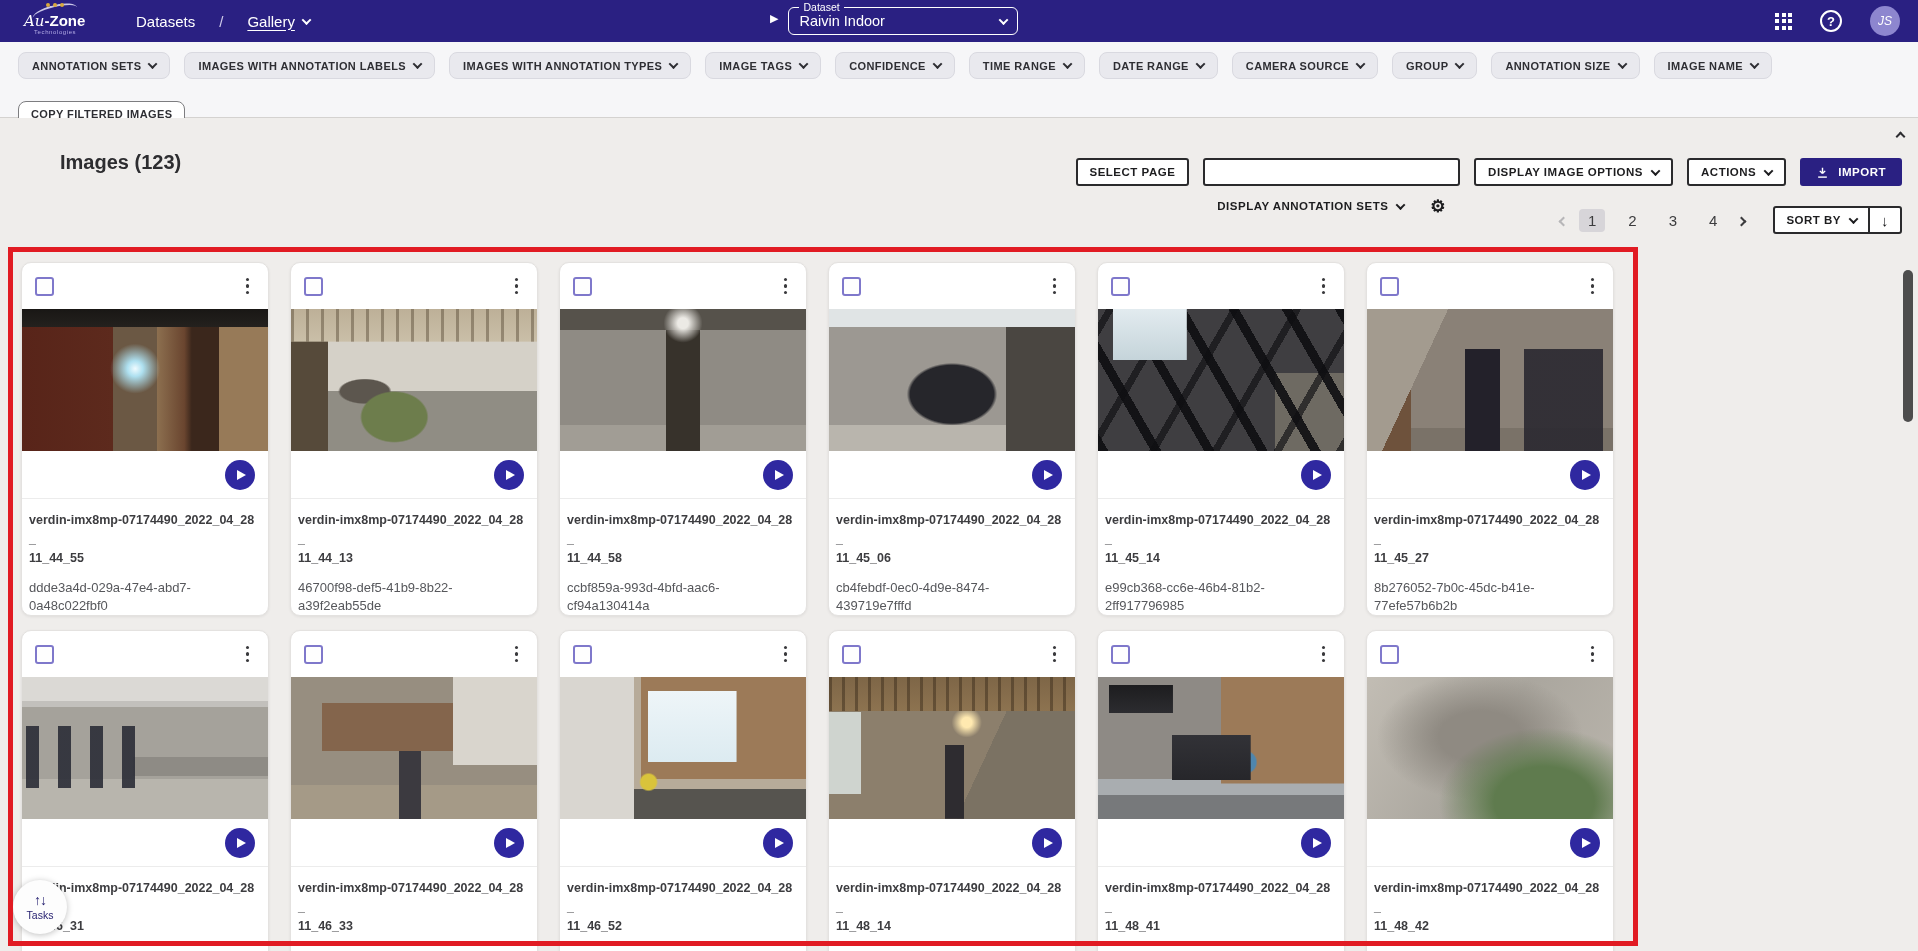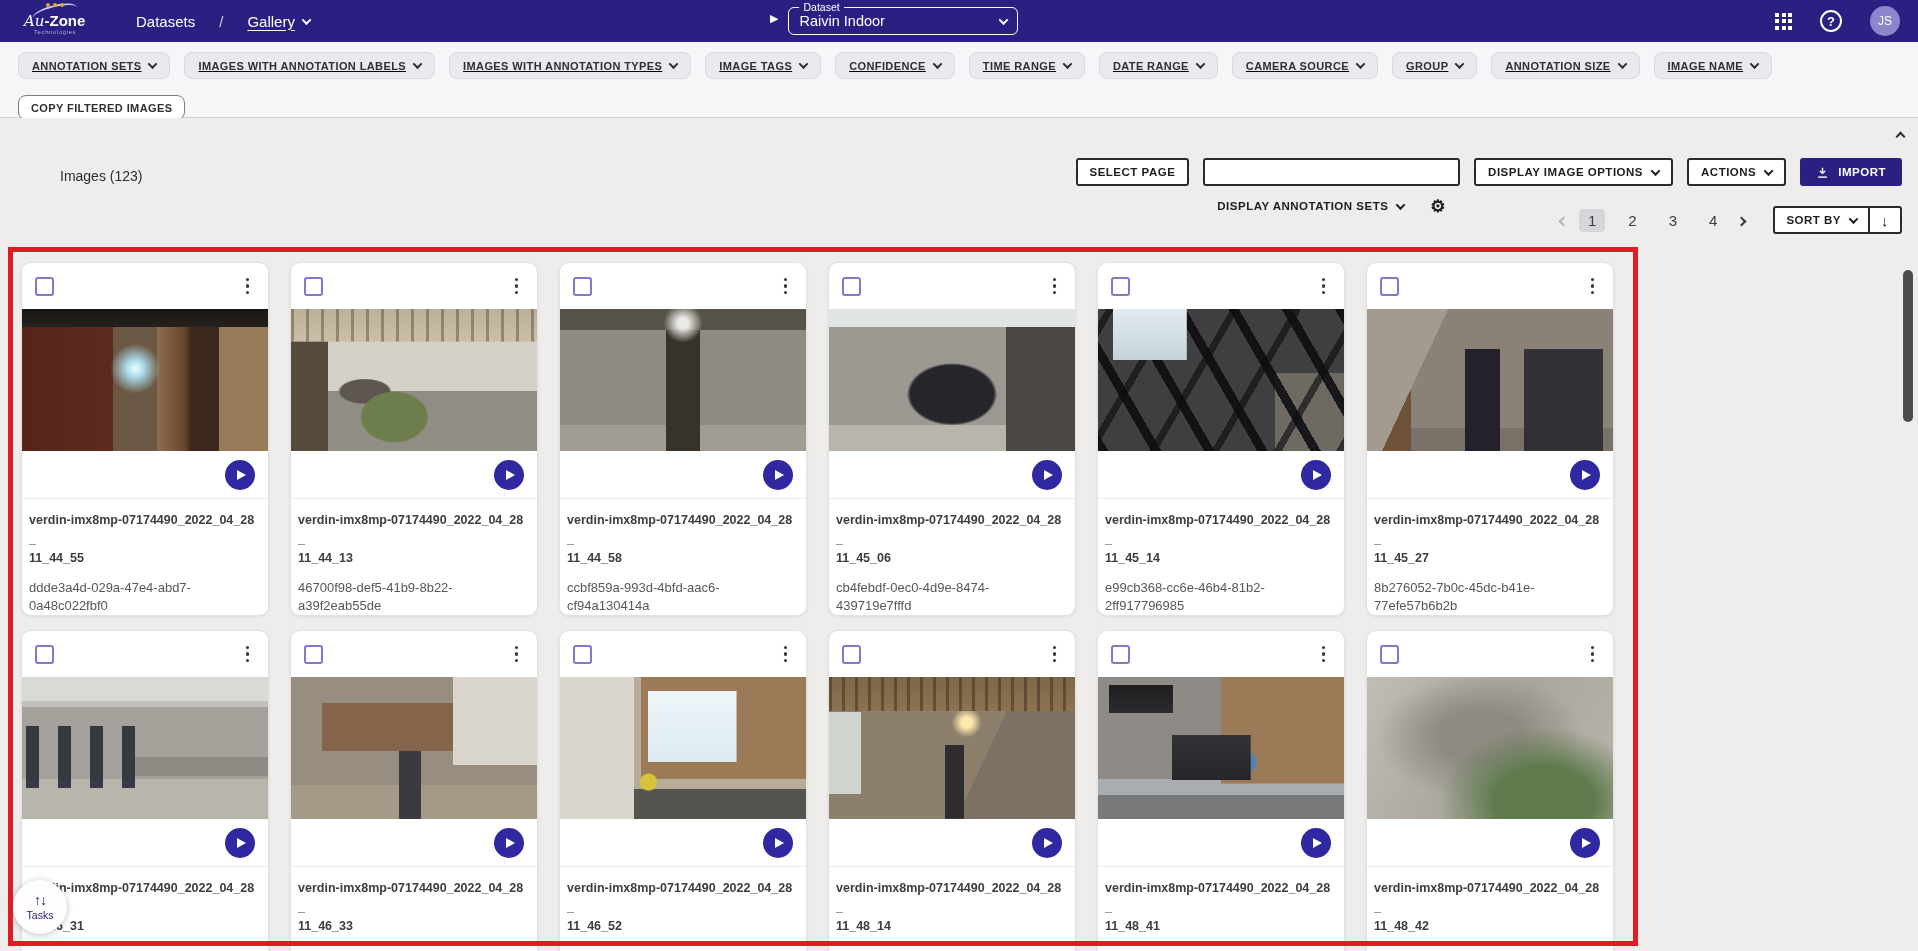--- a/index.html
+++ b/index.html
@@ -24,38 +24,38 @@
   fieldset.nav-select legend { font-size:10.5px; padding:0 4px; color:#fff; }
   .nav-select-inner { display:flex; align-items:center; justify-content:space-between; font-size:14.5px; color:#fff; cursor:pointer; }
   .ns-project .nav-select-inner { width:222px; }
   .ns-dataset .nav-select-inner { width:208px; }
   .select-caret { margin-left:10px; }
   .nav-arrow { font-size:11px; color:#fff; }
   .nav-right { margin-left:auto; display:flex; align-items:center; gap:28px; }
   .apps-icon { display:grid; grid-template-columns:repeat(3,4px); grid-auto-rows:4px; gap:2.5px; cursor:pointer; }
   .apps-icon i { background:#fff; }
   .help-icon { width:22px; height:22px; border:2px solid #fff; border-radius:50%; display:flex; align-items:center; justify-content:center; font-size:13px; font-weight:bold; cursor:pointer; }
-  .avatar { width:30px; height:30px; border-radius:50%; background:#8d86cf; color:#fff; font-size:12px; display:flex; align-items:center; justify-content:center; cursor:pointer; }
-
-  
-  .filter-panel { height:76px; background:#f6f6f8; border-bottom:1px solid #d4d2d0; padding:10px 18px 0 18px;text-decoration:underline; }
+  .avatar { width:30px; height:30px; border-radius:50%; background:#8d86cf; color:#fff; font-size:12px; display:flex; align-items:center; justify-content:center; cursor:pointer;font-style:italic; }
+
+  
+  .filter-panel { height:76px; background:#f6f6f8; border-bottom:1px solid #d4d2d0; padding:10px 18px 0 18px; }
   .chip-row { display:flex; gap:14px; flex-wrap:nowrap; }
   .chip { display:flex; align-items:center; gap:8px; height:27px; padding:0 13px; background:#e9e9ee; border:1px solid #d9d9e0; border-radius:8px; font-size:11px; font-weight:bold; letter-spacing:.4px; color:#2e2e33; cursor:pointer; white-space:nowrap; }
-  .copy-row { margin-top:16px; }
+  .copy-row { margin-top:22px; }
   .copy-btn { display:inline-flex; align-items:center; height:25px; padding:0 12px; background:#fff; border:1.5px solid #7d7d80; border-radius:8px; font-size:11px; font-weight:bold; letter-spacing:.4px; color:#2e2e33; cursor:pointer; }
 
   
   .chev { width:7px; height:7px; border-right:2px solid currentColor; border-bottom:2px solid currentColor; transform:rotate(45deg) translate(-1px,-1px); display:inline-block; }
   .chev-up { transform:rotate(-135deg); }
   .chev-left { transform:rotate(135deg); }
   .chev-right { transform:rotate(-45deg); }
 
   
   .content { position:relative; height:833px; background:#efedeb; overflow:hidden; }
-  .page-title { position:absolute; left:60px; top:50px; font-size:14px; font-weight:normal; color:#2d2d30; }
+  .page-title { position:absolute; left:60px; top:33px; font-size:20px; font-weight:bold; color:#2d2d30; }
   .collapse-chevron { position:absolute; right:14px; top:8px; color:#2d2d30; cursor:pointer; }
 
   .toolbar { position:absolute; right:16px; top:40px; display:flex; align-items:stretch; gap:14px; }
   .tb-btn { display:flex; align-items:center; gap:9px; height:28px; padding:0 12px; background:#fff; border:2px solid #2a2a2c; border-radius:3px; font-size:11.5px; font-weight:bold; letter-spacing:.5px; color:#1d1d1f; cursor:pointer; white-space:nowrap; }
   .tb-group { display:flex; align-items:stretch; border:2px solid #2a2a2c; border-radius:3px; background:#fff; height:28px; }
   .tb-group .seg { display:flex; align-items:center; gap:9px; padding:0 12px; font-size:11.5px; font-weight:bold; letter-spacing:.5px; color:#1d1d1f; cursor:pointer;margin-top:46px; }
   .tb-group .seg + .seg { border-left:2px solid #2a2a2c; }
   .gear { font-size:17px; line-height:1; }
   .import-btn { display:flex; align-items:center; gap:9px; height:28px; padding:0 14px; background:#2a2082; border:2px solid #2a2082; border-radius:3px; color:#fff; font-size:11.5px; font-weight:bold; letter-spacing:.5px; cursor:pointer; }
 

